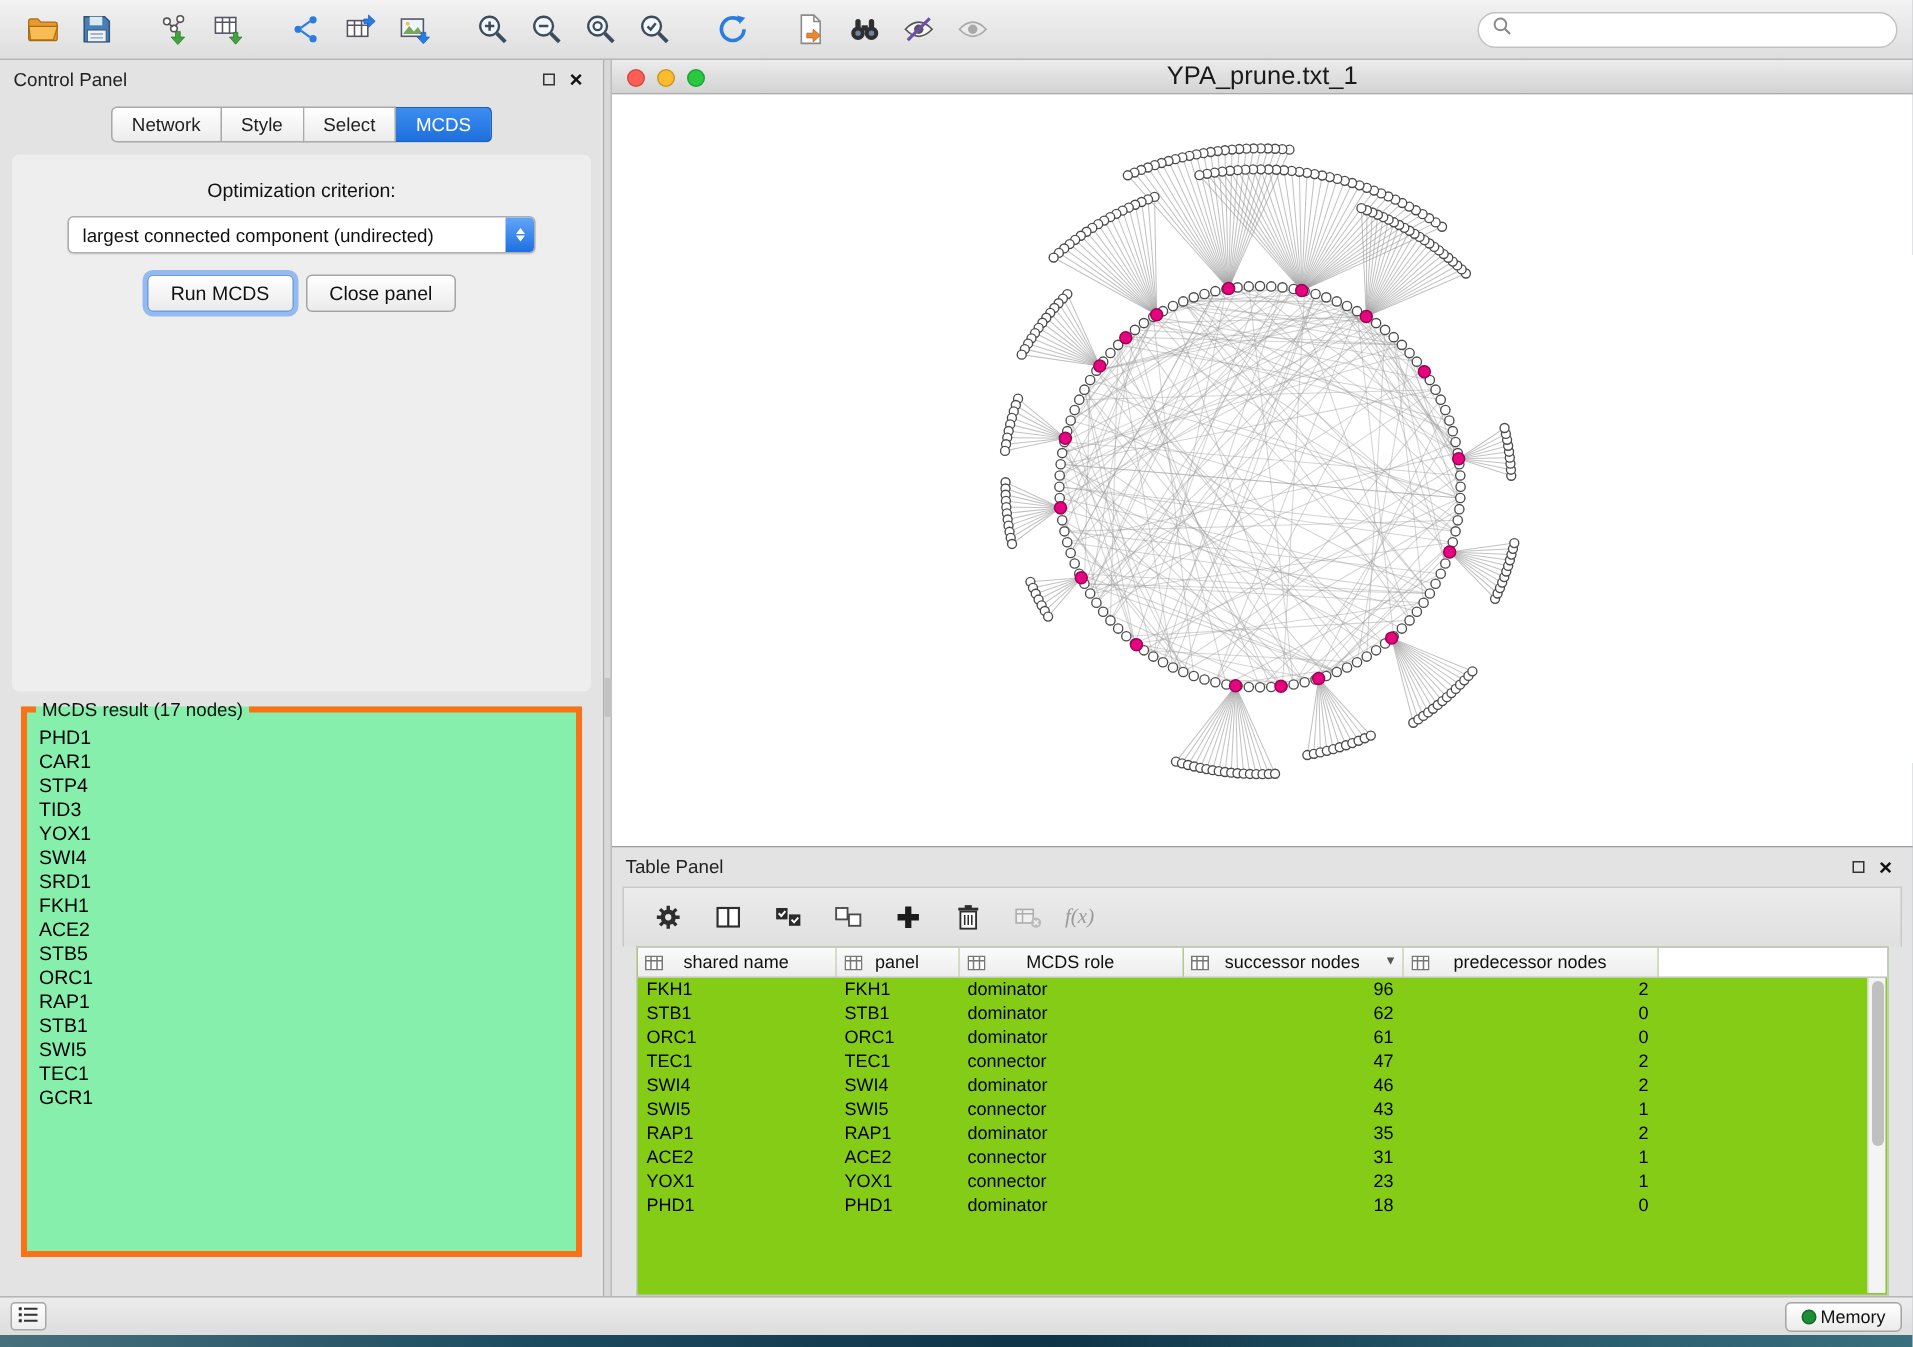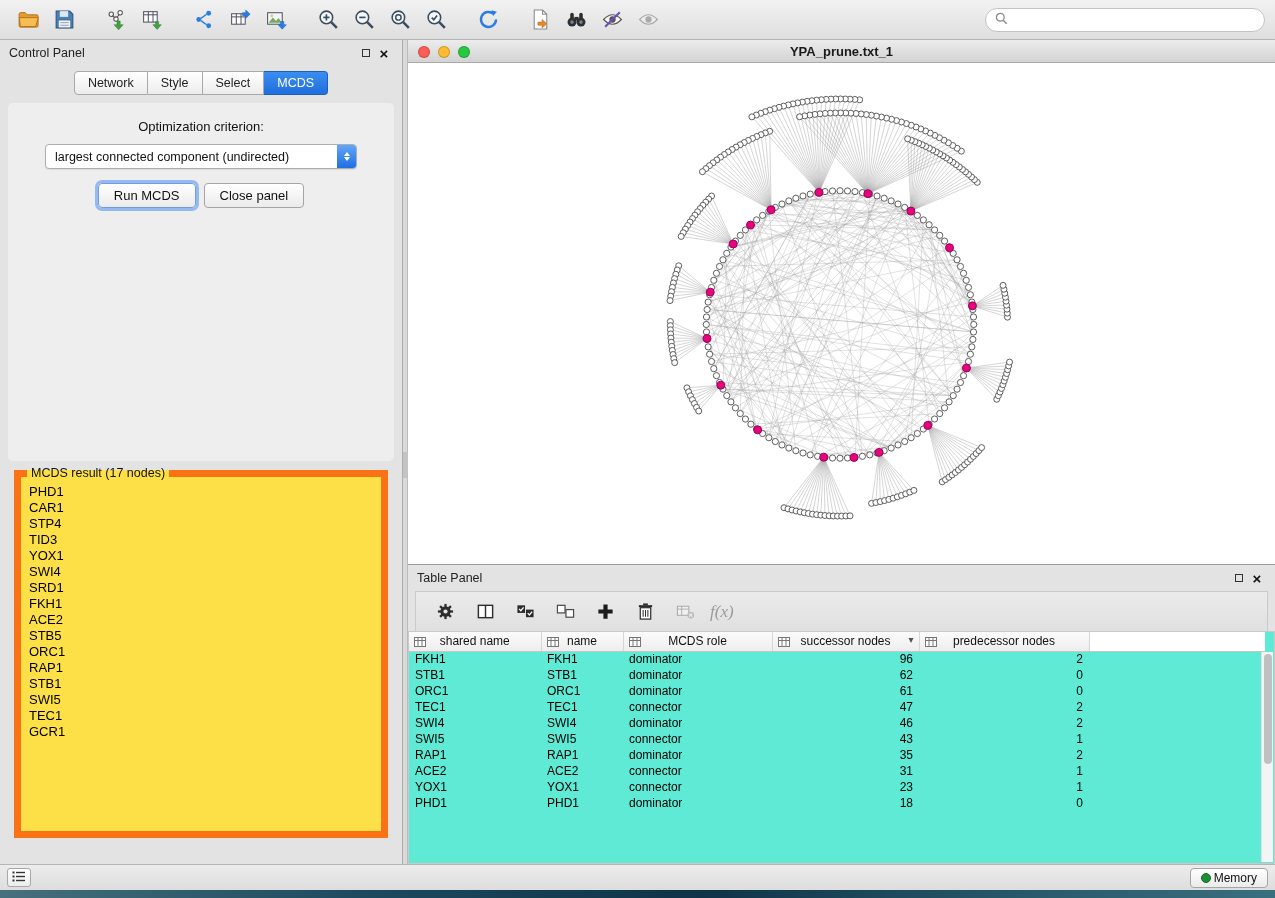--- a/index.html
+++ b/index.html
@@ -45,46 +45,46 @@
   .opt-label { text-align:center; font-size:13px; color:#111; margin-bottom:10px; }
   .dropdown { margin:0 auto 14px; width:312px; height:25px; background:#fff; border:1px solid #adadad; border-radius:4px; display:flex; align-items:center; font-size:12.5px; color:#111; padding-left:9px; box-shadow:0 1px 1px rgba(0,0,0,.08); }
   .dropdown .dd-label { flex:1; white-space:nowrap; overflow:hidden; }
   .dd-stepper { width:19px; height:23px; border-radius:0 3px 3px 0; background:linear-gradient(#63a5f7,#1e6fe3); display:flex; flex-direction:column; align-items:center; justify-content:center; gap:1px; }
   .dd-up { width:0; height:0; border-left:3.5px solid transparent; border-right:3.5px solid transparent; border-bottom:4px solid #fff; }
   .dd-down { width:0; height:0; border-left:3.5px solid transparent; border-right:3.5px solid transparent; border-top:4px solid #fff; }
   .btn-row { display:flex; justify-content:center; gap:8px; }
   .btn { font-size:13px; font-family:"Liberation Sans",sans-serif; padding:4px 15px; background:linear-gradient(#ffffff,#ebebeb); border:1px solid #a5a5a5; border-radius:4px; color:#111; }
   .btn.focused { box-shadow:0 0 0 3px rgba(77,144,245,.55); border-color:#6f9fe0; }
 
-  .result-fieldset { margin:auto 14px 26px; height:372px; border:7px solid #f97316; background:#fde047; padding:2px; display:flex; flex-direction:column; }
+  .result-fieldset { margin:auto 14px 26px; height:372px; border:4px solid #f97316; background:#86efac; padding:2px; display:flex; flex-direction:column; }
   .result-fieldset legend { font-size:12.5px; color:#111; padding:0 4px; margin-left:4px; background:transparent; }
   .mcds-list { flex:1; overflow-y:auto; padding:2px 6px; }
   .mcds-item { font-size:13px; line-height:16px; color:#000; }
 
   
   .network-window { height:525px; flex:0 0 525px; display:flex; flex-direction:column; border-bottom:1px solid #9c9c9c; }
   .net-titlebar { height:23px; flex:0 0 23px; background:linear-gradient(#ececec,#d3d3d3); border-bottom:1px solid #aaa; position:relative; display:flex; align-items:center; justify-content:center; }
   .traffic { position:absolute; left:10px; top:0; height:23px; display:flex; align-items:center; gap:8px; }
   .tl { width:12px; height:12px; border-radius:50%; border:0.5px solid rgba(0,0,0,.2); padding:0; }
   .tl.red { background:#ff5d55; } .tl.yellow { background:#fdbc2e; } .tl.green { background:#28c840; }
-  .net-title { font-size:13px; font-weight:bold; color:#1a1a1a; }
+  .net-title { font-size:17px; font-weight:normal; color:#1a1a1a; }
   .net-canvas { flex:1; background:#fff; position:relative; }
   .net-canvas svg { position:absolute; inset:0; width:100%; height:100%; }
   .chord { stroke:#9a9a9a; stroke-width:0.7; opacity:0.42; }
   .fan-edge { stroke:#9a9a9a; stroke-width:0.7; opacity:0.6; }
   .ring-node, .leaf-node { fill:#ffffff; stroke:#4c4c4c; stroke-width:0.9; }
   .hub-node { fill:#e6057f; stroke:#9c0356; stroke-width:1; }
 
   
   .table-panel { flex:1; display:flex; flex-direction:column; background:#e3e3e3; min-height:0; }
   .tp-toolbar { height:40px; flex:0 0 40px; margin:0 7px; background:linear-gradient(#ebebeb,#e0e0e0); border:1px solid #c9c9c9; border-bottom:none; display:flex; align-items:center; gap:10px; padding:0 14px; }
   .tp-btn { width:30px; height:30px; display:flex; align-items:center; justify-content:center; background:transparent; border:none; padding:0; border-radius:3px; }
   .ic2 { width:19px; height:19px; display:block; }
-  .fx { font-family:"Liberation Serif", serif; font-style:italic; font-size:17px; color:#9a9a9a; }
-  .tp-table-wrap { flex:1; margin:0 0; background:#5eead4; border:1px solid #c9c9c9; overflow:hidden; position:relative; min-height:0; }
+  .fx { font-family:"Liberation Serif", serif; font-style:italic; font-size:14px; color:#9a9a9a; }
+  .tp-table-wrap { flex:1; margin:0 16px; background:#84cc16; border:1px solid #c9c9c9; overflow:hidden; position:relative; min-height:0; }
   table.data { border-collapse:collapse; table-layout:fixed; width:856px; font-size:12px; }
   table.data th { height:19px; background:linear-gradient(#fbfbfb,#ededed); border-right:1px solid #d6d6d6; border-bottom:1px solid #c6c6c6; font-weight:normal; color:#111; position:relative; text-align:center; padding:0 4px; }
   table.data th .th-icon { position:absolute; left:5px; top:4px; }
   table.data th .th-sort { position:absolute; right:5px; top:2px; color:#555; font-size:10px; }
   table.data th.col-fill { background:#fff; border-right:none; }
   table.data td { height:16px; padding:0 6px; color:#000; white-space:nowrap; overflow:hidden; }
   td.col-0 { padding-left:16px; }
   td.col-3 { text-align:right; padding-right:16px; }
   td.col-4 { text-align:right; padding-right:10px; }
   th.col-0 { width:132px; } th.col-1 { width:82px; } th.col-2 { width:149px; }
@@ -1181,21 +1181,21 @@
                         <rect x="0.5" y="0.5" width="11" height="9" fill="#fff" stroke="#777"></rect>
                         <line x1="0.5" y1="3.5" x2="11.5" y2="3.5" stroke="#777"></line>
                         <line x1="4" y1="0.5" x2="4" y2="9.5" stroke="#777"></line>
                         <line x1="8" y1="0.5" x2="8" y2="9.5" stroke="#777"></line>
                       </svg></span><span class="th-label">shared name</span></th>
                   <th class="col-1"><span class="th-icon"><svg width="12" height="10" viewBox="0 0 12 10">
                         <rect x="0.5" y="0.5" width="11" height="9" fill="#fff" stroke="#777"></rect>
                         <line x1="0.5" y1="3.5" x2="11.5" y2="3.5" stroke="#777"></line>
                         <line x1="4" y1="0.5" x2="4" y2="9.5" stroke="#777"></line>
                         <line x1="8" y1="0.5" x2="8" y2="9.5" stroke="#777"></line>
-                      </svg></span><span class="th-label">name</span></th>
+                      </svg></span><span class="th-label">panel</span></th>
                   <th class="col-2"><span class="th-icon"><svg width="12" height="10" viewBox="0 0 12 10">
                         <rect x="0.5" y="0.5" width="11" height="9" fill="#fff" stroke="#777"></rect>
                         <line x1="0.5" y1="3.5" x2="11.5" y2="3.5" stroke="#777"></line>
                         <line x1="4" y1="0.5" x2="4" y2="9.5" stroke="#777"></line>
                         <line x1="8" y1="0.5" x2="8" y2="9.5" stroke="#777"></line>
                       </svg></span><span class="th-label">MCDS role</span></th>
                   <th class="col-3"><span class="th-icon"><svg width="12" height="10" viewBox="0 0 12 10">
                         <rect x="0.5" y="0.5" width="11" height="9" fill="#fff" stroke="#777"></rect>
                         <line x1="0.5" y1="3.5" x2="11.5" y2="3.5" stroke="#777"></line>
                         <line x1="4" y1="0.5" x2="4" y2="9.5" stroke="#777"></line>

